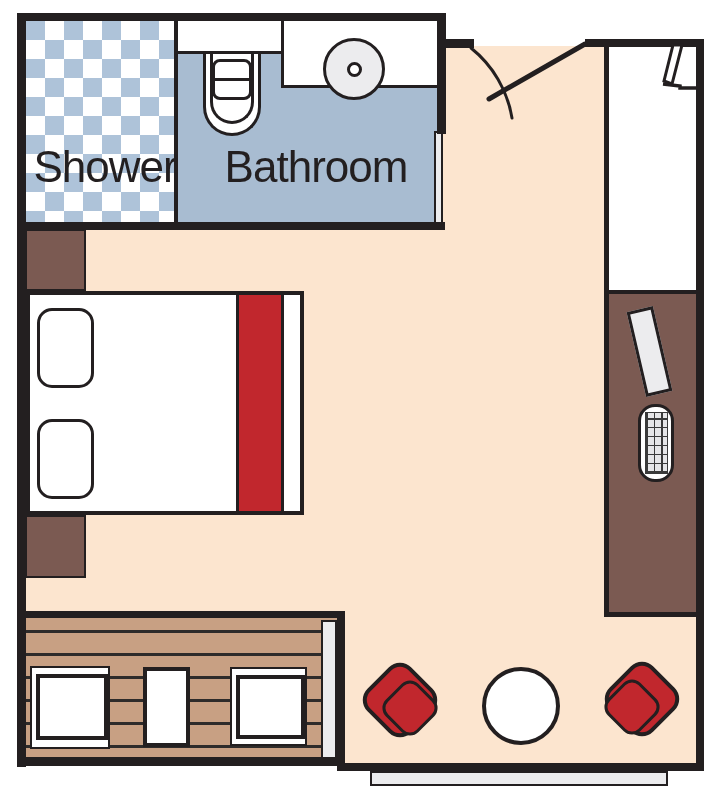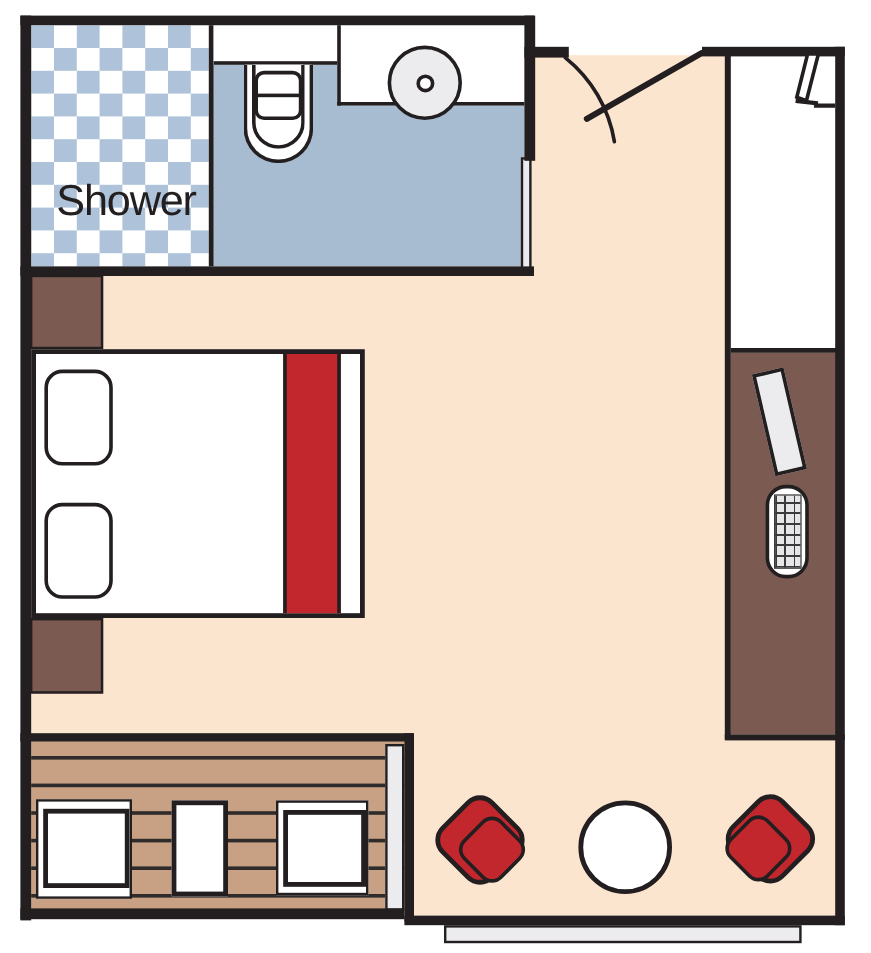--- a/index.html
+++ b/index.html
@@ -2,21 +2,21 @@
 <html style="--wall: #231f20; --floor: #fce5cf; --bathfloor: #a8bcd1; --tile: #aec3d9; --wood: #7b5a52; --deck: #c8a083; --red: #c1272d; --gray: #ececee; --plank: #2e2b2a;"><head>
 <meta charset="utf-8">
 <style>
   html,body{margin:0;padding:0;background:#fff;}
   #plan{position:relative;width:726px;height:794px;background:#fff;overflow:hidden;
         font-family:"Liberation Sans", sans-serif;}
   #plan *{box-sizing:border-box;}
   .abs{position:absolute;}
   .wall{position:absolute;background:var(--wall);}
   .label{position:absolute;transform:translate(-50%,-50%);color:var(--wall);
-         font-size:36px;letter-spacing:-1px;white-space:nowrap;}
+         font-size:44px;letter-spacing:-1px;white-space:nowrap;}
   .checker{background-color:#fff;
            background-image:conic-gradient(#fff 25%, var(--tile) 0 50%, #fff 0 75%, var(--tile) 0);
            background-size:38px 38px;}
   svg{position:absolute;left:0;top:0;pointer-events:none;}
 </style>
 </head>
 <body>
 
 <div id="plan">
 
@@ -91,14 +91,15 @@
   <div class="wall" style="left:337px;top:763px;width:367px;height:8px;"></div>
 
   <svg width="726" height="794">
     <path d="M 471 48 A 113 113 0 0 1 512 118" fill="none" stroke="#231f20" stroke-width="3" stroke-linecap="round"></path>
     <path d="M 585 44 L 489 99" fill="none" stroke="#231f20" stroke-width="5" stroke-linecap="round"></path>
     <polygon points="673,45 682,45 672,84 664,81" fill="#ffffff" stroke="#231f20" stroke-width="3"></polygon>
     <path d="M 663 84 L 680 86 L 680 88 L 696 88" fill="none" stroke="#231f20" stroke-width="3.5"></path>
   </svg>
 
   <div class="label" style="left:105px;top:167px;">Shower</div>
+  <div class="label" style="left:316px;top:167px;">Bathroom</div>
 
 </div>
 
 </body></html>

